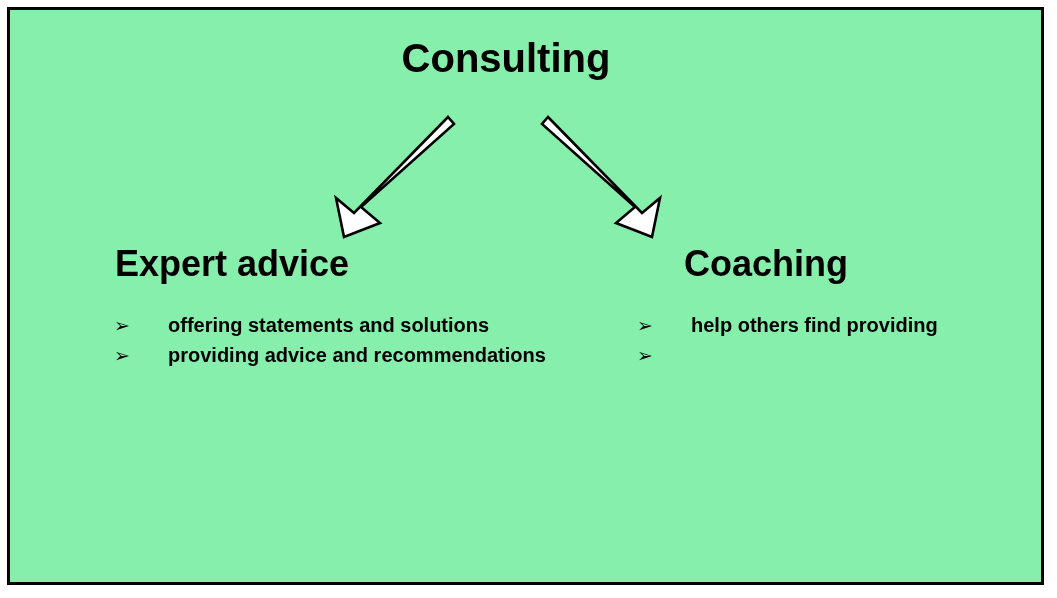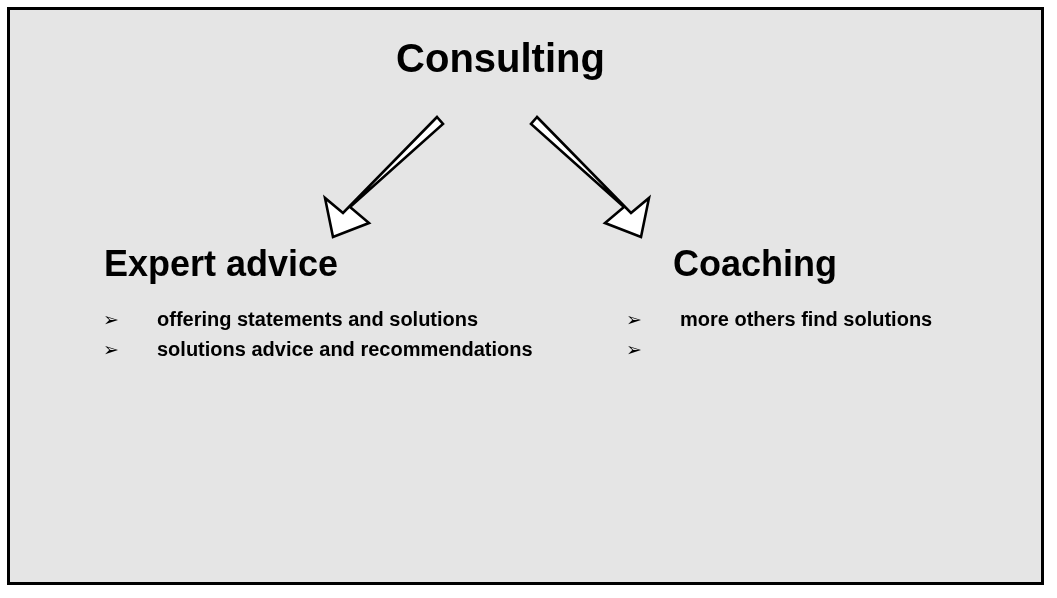--- a/index.html
+++ b/index.html
@@ -17,21 +17,22 @@
 
   
   #slide {
     position: absolute;
     left: 7px;
     top: 7px;
     width: 1037px;
     height: 578px;
     box-sizing: border-box;
     border: 3px solid #000000;
-    background: #e5e5e5;
+    background: #86efac;
+    padding-left: 11px;
   }
 
   #canvas {
     position: relative;
     width: 100%;
     height: 100%;
   }
 
   
   .slide-title {
@@ -69,21 +70,21 @@
     top: 236px;
   }
   .column.left  { left: 85px;  width: 440px; }
   .column.right { left: 608px; width: 420px; }
 
   .col-heading {
     font-size: 36px;
     font-weight: bold;
     color: #000000;
     line-height: 1.0;
-    margin: 0 0 22px 0;
+    margin: 0 0 28px 0;
     white-space: nowrap;
   }
   .column.left  .col-heading { padding-left: 9px; }
   .column.right .col-heading { padding-left: 55px; }
 
   .bullet-list {
     list-style: none;
     margin: 0;
     padding: 0;
   }
@@ -128,31 +129,31 @@
 
     <div class="column left">
       <div class="col-heading">Expert advice</div>
       <ul class="bullet-list">
         <li class="bullet-item">
           <span class="bullet-marker">➢</span>
           <span class="bullet-text">offering statements and solutions</span>
         </li>
         <li class="bullet-item">
           <span class="bullet-marker">➢</span>
-          <span class="bullet-text">solutions advice and recommendations</span>
+          <span class="bullet-text">providing advice and recommendations</span>
         </li>
       </ul>
     </div>
 
     <div class="column right">
       <div class="col-heading">Coaching</div>
       <ul class="bullet-list">
         <li class="bullet-item">
           <span class="bullet-marker">➢</span>
-          <span class="bullet-text">more others find solutions</span>
+          <span class="bullet-text">help others find providing</span>
         </li>
         <li class="bullet-item">
           <span class="bullet-marker">➢</span>
         </li>
       </ul>
     </div>
 
   </div>
 </div>
 

